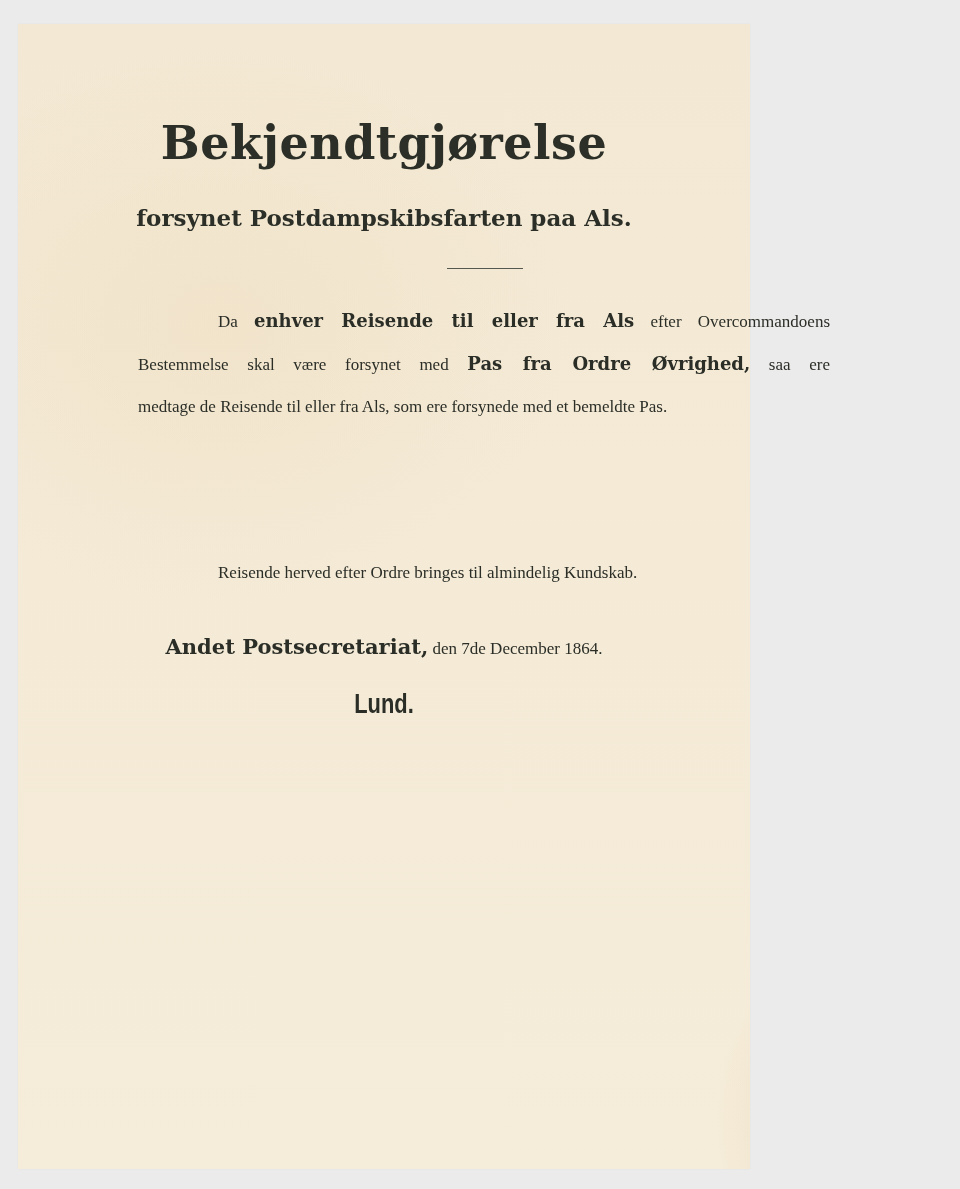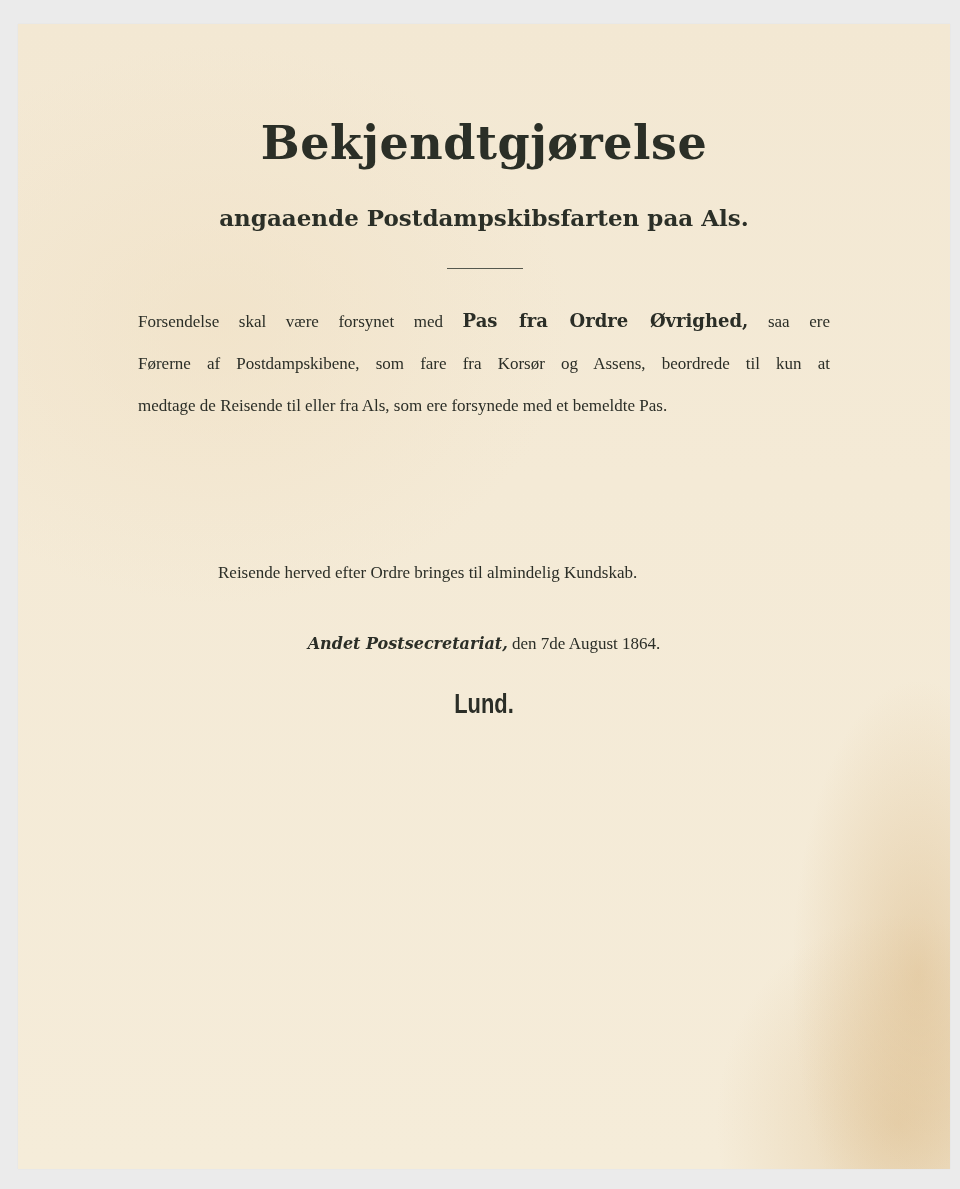--- a/index.html
+++ b/index.html
@@ -7,21 +7,21 @@
       padding: 0;
       width: 960px;
       height: 1189px;
       background: #ebebeb;
       overflow: hidden;
     }
     .page {
       position: absolute;
       left: 18px;
       top: 24px;
-      width: 932px;
+      width: 732px;
       height: 1145px;
       background:
         radial-gradient(ellipse 180px 420px at 900px 950px, rgba(214,176,120,0.45), rgba(214,176,120,0) 70%),
         radial-gradient(ellipse 260px 300px at 880px 1100px, rgba(210,170,110,0.35), rgba(210,170,110,0) 70%),
         radial-gradient(ellipse 500px 400px at 200px 300px, rgba(240,224,196,0.6), rgba(240,224,196,0) 70%),
         linear-gradient(180deg, #f3e8d3 0%, #f4ead6 40%, #f5ecd9 100%);
       box-shadow: 0 0 1px rgba(0,0,0,0.08);
     }
     .title {
       position: absolute;
@@ -79,52 +79,52 @@
     .p3 { top: 528px; }
     .center-line {
       position: absolute;
       left: 0; right: 0;
       text-align: center;
       font-family: "Liberation Serif", serif;
       font-size: 17px;
       color: #2b2e27;
     }
     .sig-line { top: 610px; }
-    .sig-line .b { font-size: 16px; font-style: italic; }
+    .sig-line .b { font-size: 21px; }
     .signer {
       position: absolute;
       left: 0; right: 0;
       top: 664px;
       text-align: center;
       font-family: "Liberation Sans", sans-serif;
       font-weight: bold;
       font-size: 28px;
       transform: scaleX(0.78);
       color: #2b2e27;
     }
   </style>
 </head>
 <body>
 
 <div class="page">
 
   <div class="title">Bekjendtgjørelse</div>
-  <div class="subtitle">angaaende Postdampskibsfarten paa Als.</div>
+  <div class="subtitle">forsynet Postdampskibsfarten paa Als.</div>
   <div class="rule"></div>
 
   <div class="body-text p1">
-    <span class="line"><span>Forsendelse skal være forsynet med </span><span class="b">Pas fra Ordre Øvrighed,</span><span> saa ere</span></span>
-    <span class="line"><span>Førerne af Postdampskibene, som fare fra Korsør og Assens, beordrede til kun at</span></span>
+    <span class="line indent"><span>Da </span><span class="b">enhver Reisende til eller fra Als</span><span> efter Overcommandoens</span></span>
+    <span class="line"><span>Bestemmelse skal være forsynet med </span><span class="b">Pas fra Ordre Øvrighed,</span><span> saa ere</span></span>
     <span class="line last"><span>medtage de Reisende til eller fra Als, som ere forsynede med et bemeldte Pas.</span></span>
   </div>
 
 
   <div class="body-text p3">
     <span class="line last indent"><span>Reisende herved efter Ordre bringes til almindelig Kundskab.</span></span>
   </div>
 
   <div class="center-line sig-line">
     <span class="b">Andet Postsecretariat,</span>
-    <span>den 7de August 1864.</span>
+    <span>den 7de December 1864.</span>
   </div>
 
   <div class="signer">Lund.</div>
 </div>
 
 </body></html>

